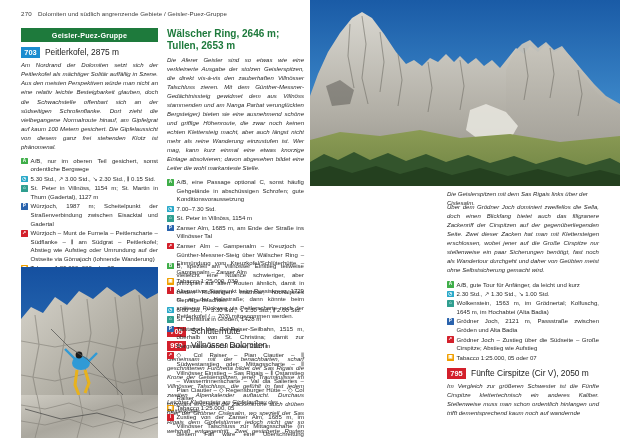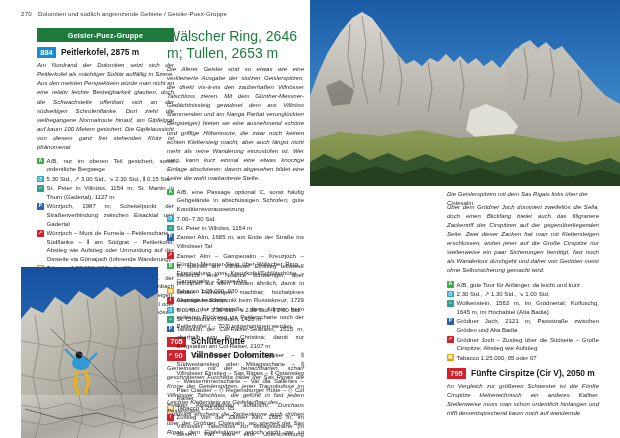--- a/index.html
+++ b/index.html
@@ -19,48 +19,48 @@
   .runhead .folio {
     width: 38px; text-align: left; padding-left: 21px;
     font-size: 6.2px; color: #3a3a3a; letter-spacing: .2px;
   }
   .runhead .title {
     font-size: 6.2px; color: #3a3a3a; letter-spacing: .05px;
   }
 
   
   .col { position: absolute; top: 28px; width: 137px; }
-  .col-1 { left: 21px; margin-left: 16px; }
+  .col-1 { left: 21px; }
   .col-2 { left: 167px; }
   .col-3 { left: 447px; top: 203px; width: 152px; }
 
   
   .groupband {
     background: #1e7a3c; color: #ffffff;
     font-size: 7.2px; font-weight: bold; letter-spacing: .2px;
     text-align: center; padding: 2.6px 0 2.8px; margin-bottom: 5px;
   }
 
   
   .routehead { display: flex; align-items: flex-start; gap: 5px; margin-bottom: 3.5px; }
   .numtag {
     flex: none; color: #fff; font-size: 7.4px; font-weight: bold;
     padding: 1.4px 3.2px 1.6px; line-height: 1; letter-spacing: .1px;
     min-width: 18px; text-align: center;
   }
   .tag-blue { background: #1b8cd0; }
   .tag-red  { background: #d3202b; }
   .routename {
-    font-size: 8.4px; font-weight: bold; color: #1a1a1a; line-height: 1.18;
+    font-size: 8.4px; font-weight: normal; color: #1a1a1a; line-height: 1.18;
     padding-top: .4px;
   }
 
   
   .summit {
-    color: #1e7a3c; font-size: 14px; font-weight: normal; line-height: 1.2;
+    color: #1e7a3c; font-size: 10px; font-weight: bold; line-height: 1.2;
     margin-bottom: 3.5px;
   }
 
   
   .intro {
     font-style: italic; font-size: 6.05px; line-height: 1.5;
     color: #2a2a2a; text-align: justify; margin-bottom: 5px;
     hyphens: auto;
   }
   .caption {
@@ -107,21 +107,21 @@
   <div class="runhead">
     <span class="folio">270</span>
     <span class="title">Dolomiten und südlich angrenzende Gebiete / Geisler-Puez-Gruppe</span>
   </div>
 
   <div class="col col-1">
 
     <div class="groupband">Geisler-Puez-Gruppe</div>
 
     <div class="routehead">
-      <span class="numtag tag-blue">884</span>
+      <span class="numtag tag-blue">703</span>
       <span class="routename">Peitlerkofel, 2875 m</span>
     </div>
 
     <p class="intro">Am Nordrand der Dolomiten setzt sich der Peitlerkofel als mächtiger Solitär auffällig in Szene. Aus den meisten Perspektiven würde man nicht an eine relativ leichte Besteigbarkeit glauben, doch die Schwachstelle offenbart sich an der südseitigen Schrofenflanke. Dort zieht die vielbegangene Normalroute hinauf, am Gipfelgrat auf kaum 100 Metern gesichert. Die Gipfelaussicht von diesem ganz frei stehenden Klotz ist phänomenal.</p>
 
     <div class="infolist">
       <div class="inforow">
           <span class="ibox ib-difficulty">A</span>
           <span class="infotext">A/B, nur im oberen Teil gesichert, sonst ordentliche Bergwege</span>
         </div>

